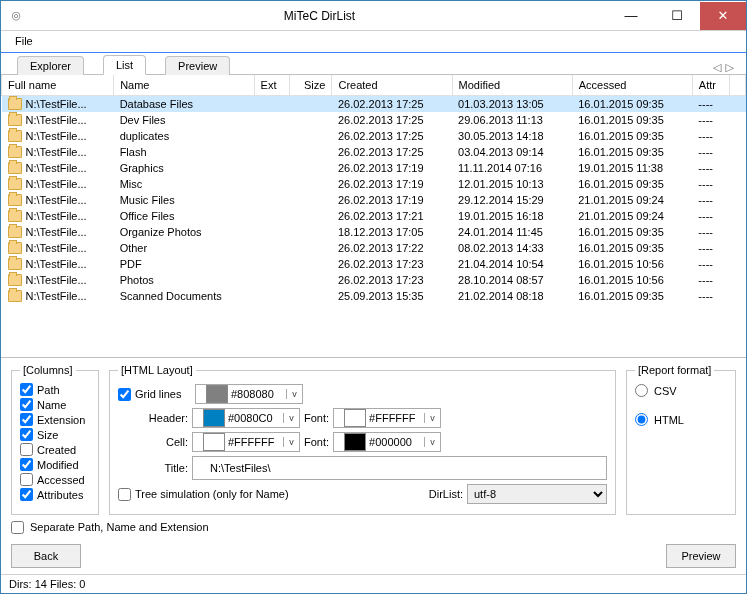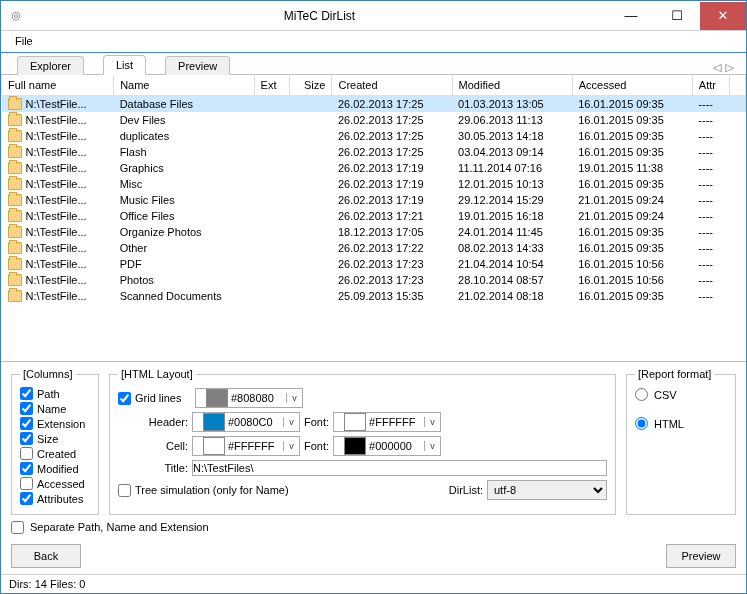--- a/index.html
+++ b/index.html
@@ -30,21 +30,21 @@
 legend { padding: 0 3px; color: #000; }
 .cols { width: 88px; }
 .cols label { display: flex; align-items: center; gap: 4px; padding: 1px 0; }
 .layout { flex: 1; }
 .layout .r { display: flex; align-items: center; gap: 4px; padding: 2px 0; }
 .layout .lbl { width: 70px; text-align: right; }
 .swatch { width: 22px; height: 18px; border: 1px solid #888; }
 .colorbox { display: flex; align-items: center; border: 1px solid #aaa; height: 20px; padding-left: 10px; }
 .colorbox input { border: none; width: 58px; padding: 0 3px; outline: none; }
 .colorbox .drop { width: 16px; border-left: 1px solid #aaa; text-align: center; font-size: 9px; color: #444; }
-.titleinput { flex: 1; border: 1px solid #aaa; height: 16px; padding: 0 0; }
+.titleinput { flex: 1; border: 1px solid #aaa; height: 24px; padding: 0 17px; }
 select { border: 1px solid #aaa; height: 20px; padding: 0 2px; }
 .report { width: 110px; }
 .report label { display: flex; align-items: center; gap: 6px; padding: 2px 0; margin-bottom: 12px; }
 .seprow label { display: flex; align-items: flex-start; gap: 6px; }
 .btnrow { display: flex; justify-content: space-between; padding-top: 4px; }
 button.push { min-width: 70px; height: 24px; background: #f0f0f0; border: 1px solid #adadad; }
 .status { border-top: 1px solid #d0d0d0; padding: 3px 8px; font-size: 11px; }
 th.r, td.r { text-align: right; }
 input[type=checkbox], input[type=radio] { margin: 0; }
 .scrollplaceholder { width: 16px; }
@@ -408,21 +408,21 @@
           </div>
       </div>
       <div class="r">
         <span class="lbl">Title:</span>
         <input class="titleinput" value="N:\TestFiles\" style="">
       </div>
       <div class="r">
         <input type="checkbox" style="">
         <span style="flex:1">Tree simulation (only for Name)</span>
         <span>DirList:</span>
-        <select style="width:120px"><option>utf-8</option></select>
+        <select style="width:140px"><option>utf-8</option></select>
       </div>
     </fieldset>
 
     <fieldset class="report">
       <legend>[Report format]</legend>
       <label>
           <input type="radio" name="fmt" style="">
           <span>CSV</span>
         </label>
       <label>

